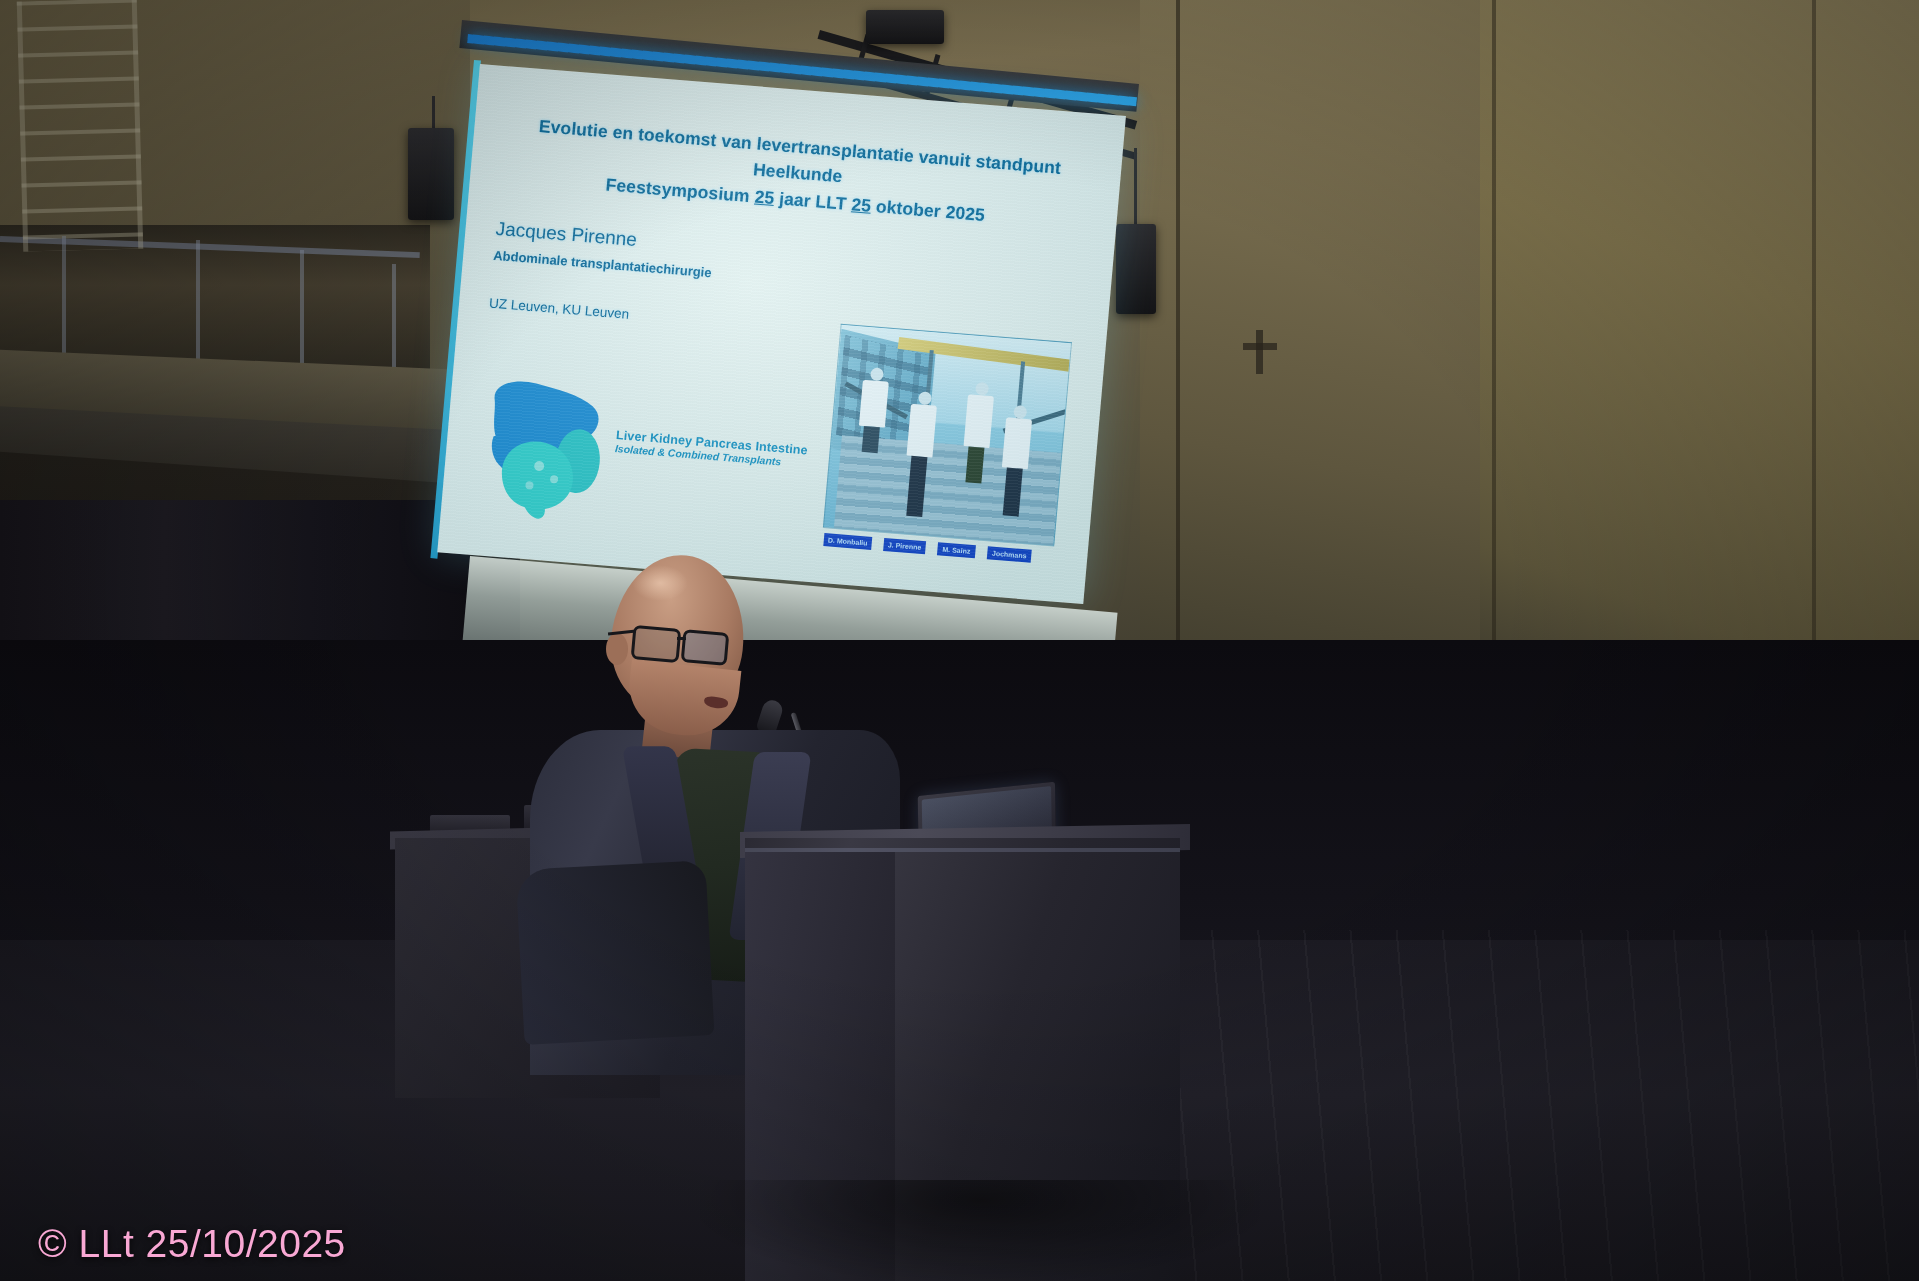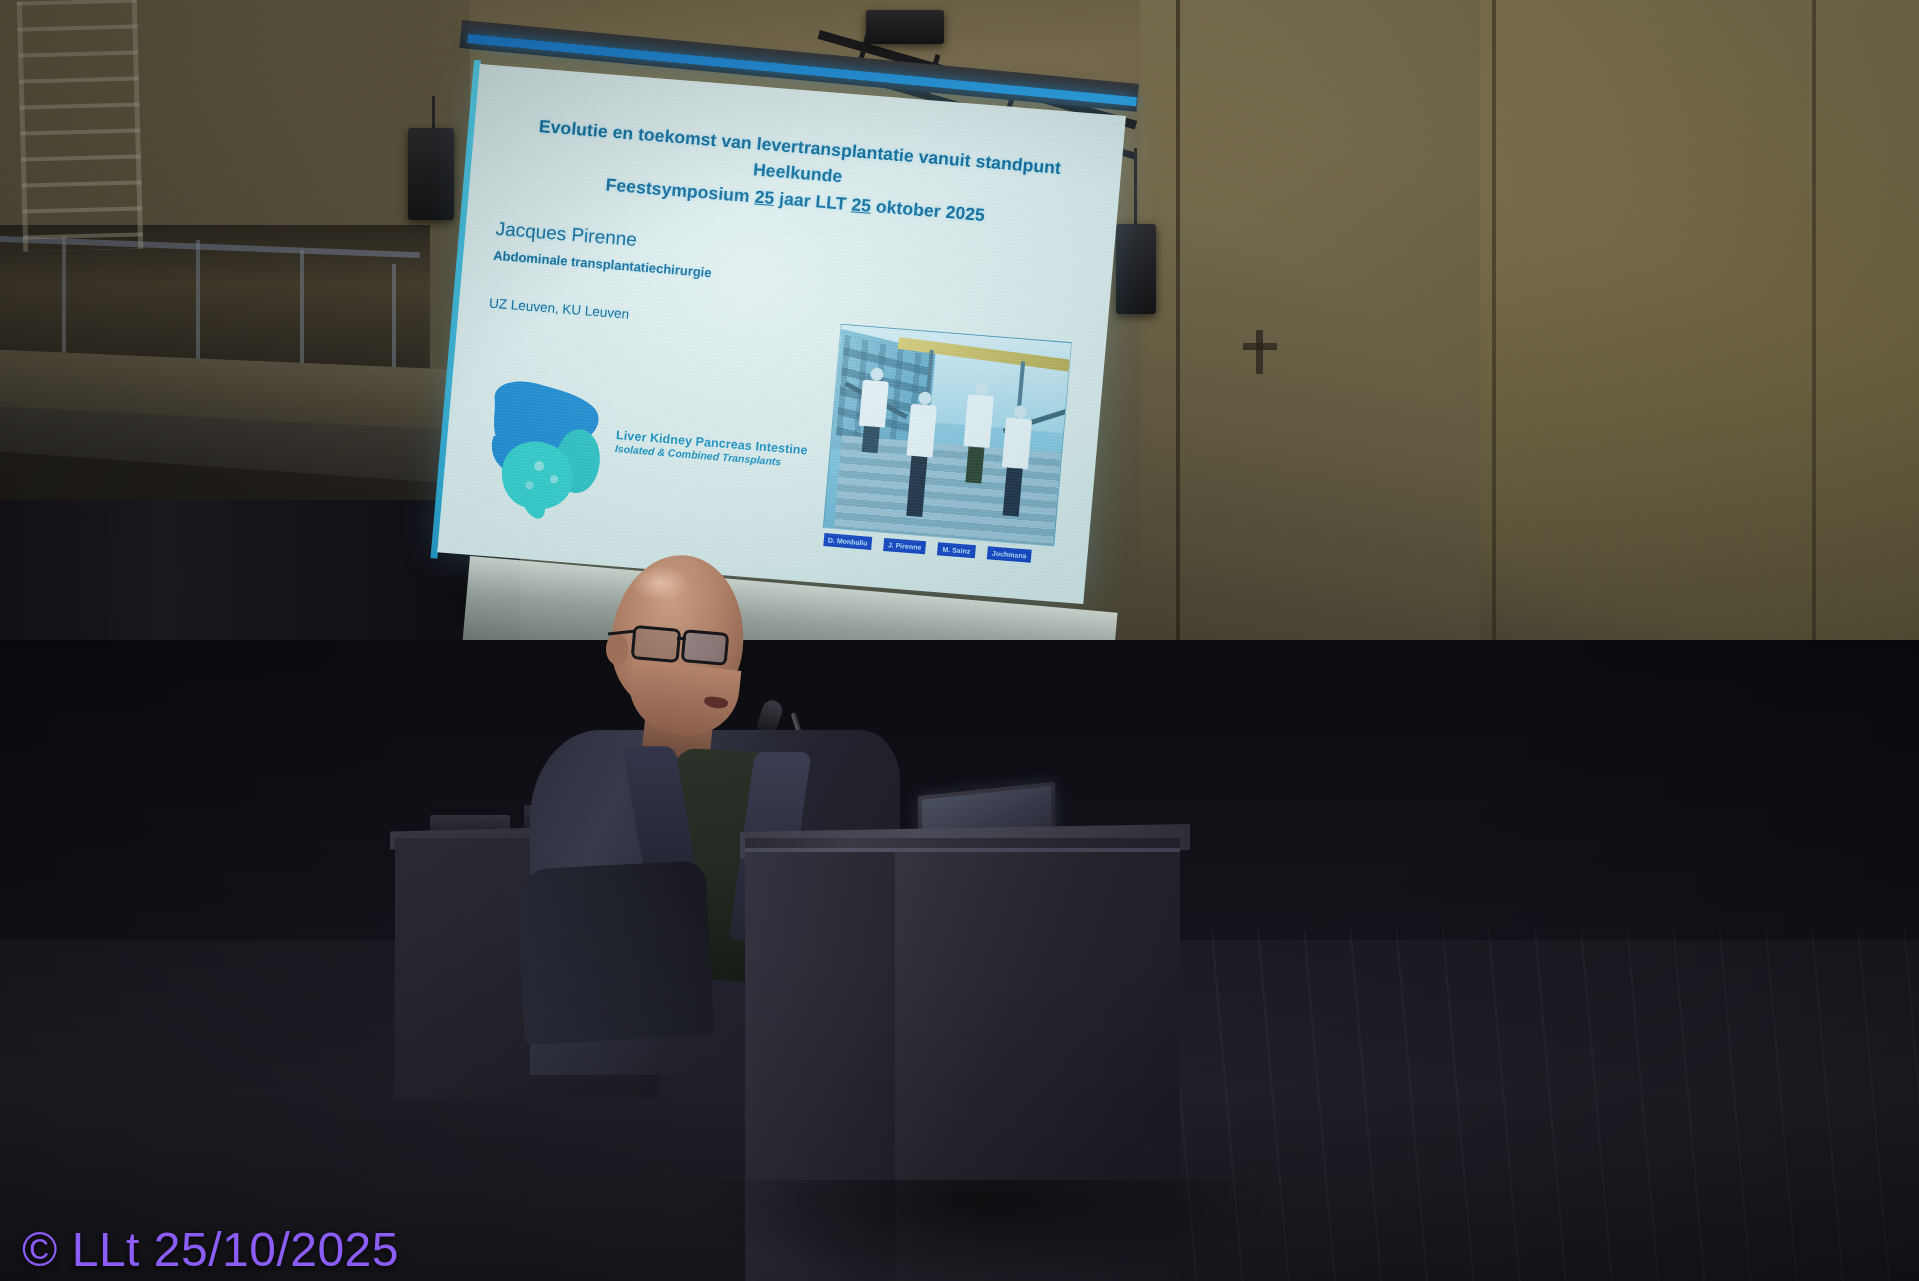--- a/index.html
+++ b/index.html
@@ -416,22 +416,22 @@
   }
   .arm-l {
     position:absolute; left:0px; top:310px; width:190px; height:175px;
     background:linear-gradient(70deg,#2a2c3b,#18191f);
     border-radius:34px 24px 8px 8px;
     transform:rotate(-3deg);
   }
 
   
   .watermark {
-    position:absolute; left:22px; top:1222px;
-    color:#8b5cf6; font-size:48px; font-weight:400; letter-spacing:.5px;
+    position:absolute; left:38px; top:1222px;
+    color:#f9a8d4; font-size:39px; font-weight:400; letter-spacing:.5px;
     text-shadow:0 2px 6px rgba(0,0,0,.8);
     font-family:"Liberation Sans", sans-serif;
     white-space:nowrap;
   }
 
   
   .grade {
     position:absolute; inset:0; pointer-events:none;
     background:radial-gradient(ellipse at 50% 45%, rgba(255,255,255,0.0) 40%, rgba(0,0,0,.38) 100%);
   }

